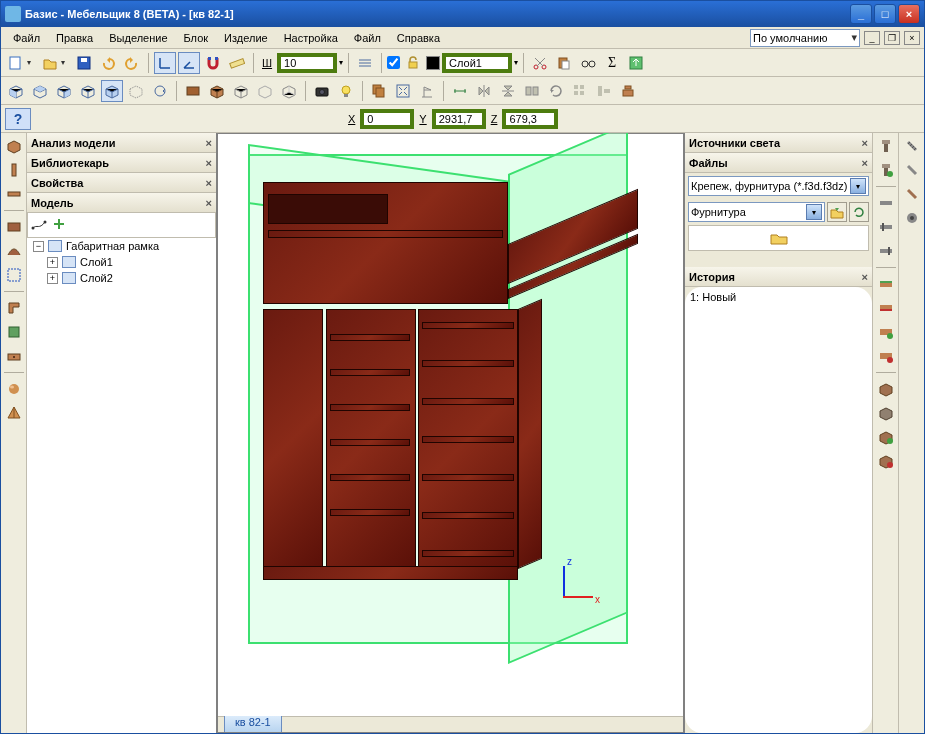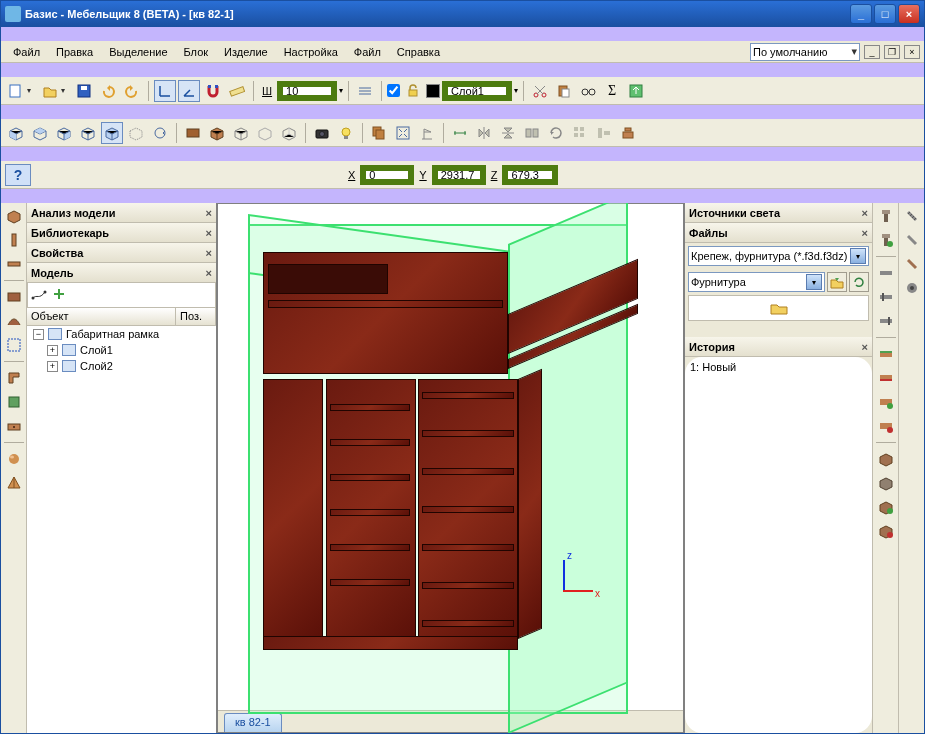--- a/index.html
+++ b/index.html
@@ -1,35 +1,35 @@
 <!DOCTYPE html>
 <html><head>
 <meta charset="utf-8">
 <style>
 * { box-sizing: border-box; margin: 0; padding: 0; font-family: Tahoma, sans-serif; font-size: 11px; }
 html, body { width: 925px; height: 734px; overflow: hidden; }
-.window { width: 925px; height: 734px; background: #c4b5fd; display: flex; flex-direction: column; border: 1px solid #1a4fa0; gap: 14px; }
+.window { width: 925px; height: 734px; background: #0369a1; display: flex; flex-direction: column; border: 1px solid #1a4fa0; }
 .titlebar { height: 26px; background: linear-gradient(#2a6fd6, #1a4fa0); color: #fff; display: flex; align-items: center; padding: 0 4px; font-size: 12px; }
 .titlebar .icon { width: 16px; height: 16px; margin-right: 4px; background: #6fb7e6; border-radius: 2px; }
 .titlebar .title { flex: 1; font-weight: bold; }
 .titlebar .winbtns { display: flex; gap: 2px; }
 .titlebar .winbtn { width: 22px; height: 20px; background: linear-gradient(#5a9ae0,#2a6fd6); border: 1px solid #1a4fa0; border-radius: 3px; color: #fff; text-align: center; line-height: 18px; font-weight: bold; cursor: pointer; }
 .titlebar .winbtn.close { background: linear-gradient(#e87060,#c83020); }
 .menubar { height: 22px; background: #ece9d8; display: flex; align-items: center; padding: 0 4px; border-bottom: 1px solid #c0bcae; }
 .menubar .menuitem { padding: 2px 8px; cursor: pointer; }
 .menubar .spacer { flex: 1; }
 .menubar .combo { width: 110px; height: 18px; border: 1px solid #7b98c0; background: #fff; padding: 0 2px; display: flex; align-items: center; }
 .menubar .combo::after { content: "▾"; margin-left: auto; color: #333; }
 .menubar .docbtn { width: 16px; height: 14px; margin-left: 4px; border: 1px solid #888; background: #ece9d8; cursor: pointer; display:flex; align-items:center; justify-content:center; font-size:9px;}
 .toolbar { height: 28px; background: #efedde; display: flex; align-items: center; padding: 2px 4px; gap: 2px; border-bottom: 1px solid #c0bcae; }
 .toolbar .tbtn { width: 22px; height: 22px; border: 1px solid transparent; display: flex; align-items: center; justify-content: center; cursor: pointer; }
 .toolbar .sep { width: 1px; height: 20px; background: #b0ac9e; margin: 0 3px; }
 .toolbar .dd { display:flex; align-items:center; }
 .toolbar .dd .arr { width:10px; font-size:8px; color:#333; }
-.toolbar .tinput { height: 20px; border: 6px solid #4d7c0f; background: #fff; padding: 0 3px; }
+.toolbar .tinput { height: 20px; border: 4px solid #4d7c0f; background: #fff; padding: 0 3px; }
 .toolbar .label { padding: 0 3px; text-decoration: underline; }
 .toolbar.coord { justify-content: flex-start; }
 .body { flex: 1; display: flex; background: #ece9d8; overflow: hidden; }
 .vtoolbar { width: 26px; background: #efedde; border-right: 1px solid #c0bcae; display: flex; flex-direction: column; gap: 2px; padding: 2px; align-items: center; }
 .vtoolbar.right { border-right:none; border-left:1px solid #c0bcae; }
 .vtoolbar .tbtn { width: 22px; height: 22px; border: 1px solid transparent; display: flex; align-items: center; justify-content: center; cursor: pointer; }
 .vtoolbar .sep { height:1px; width:20px; background:#b0ac9e; margin:3px 0;}
 .panelcol { width: 190px; display: flex; flex-direction: column; border-right: 1px solid #808080; background:#ece9d8;}
 .panelcol.right { border-right:none; border-left:1px solid #808080;justify-content:space-between;}
 .panelhdr { height: 20px; background: linear-gradient(#f7f5eb,#e4e0ce); border-bottom: 1px solid #c0bcae; display: flex; align-items: center; padding: 0 4px; font-weight: bold; }
@@ -37,21 +37,21 @@
 .panelbody { background: #fff; border: 1px solid #c0bcae; border-top:none; padding: 3px; }
 .panelbody.flex { display:flex; gap:4px;}
 .treehdr { height:18px; background: linear-gradient(#fff,#e6e2d2); border-bottom:1px solid #c0bcae; display:flex; }
 .treehdr .col { padding:2px 4px; border-right:1px solid #c0bcae; }
 .tree { flex:1; background:#fff; overflow:auto; }
 .tree .node { display:flex; align-items:center; padding:2px 4px; gap:4px; }
 .tree .expander { width:11px; height:11px; border:1px solid #888; display:flex; align-items:center; justify-content:center; font-size:9px; line-height:9px; cursor:pointer; background:#fff;}
 .tree .nodeicon { width:14px; height:12px; border:1px solid #6a8cc0; background:#d6e4f6;}
 .viewport { flex:1; background:#fff; border:1px solid #808080; position:relative; display:flex; flex-direction:column;}
 .view3d { flex:1; position:relative; background:#fff;}
-.tabbar { height:22px; background:#ece9d8; border-top:1px solid #c0bcae; display:flex; align-items:flex-end; padding:0 6px;}
+.tabbar { height:16px; background:#ece9d8; border-top:1px solid #c0bcae; display:flex; align-items:flex-end; padding:0 6px;}
 .tab { height:19px; background:linear-gradient(#e0eefc,#b8d4f0); border:1px solid #6a8cc0; border-bottom:none; border-radius:3px 3px 0 0; padding:2px 10px; color:#1a4fa0; cursor:pointer;}
 .rcombobox { height:20px; border:1px solid #7b98c0; background:#fff; display:flex; align-items:center; padding:0 2px; margin:3px;}
 .rcombobox .arr { margin-left:auto; width:16px; height:16px; background:linear-gradient(#cfe3fa,#8ab0e0); border:1px solid #5a7cb0; display:flex; align-items:center; justify-content:center; font-size:8px;}
 .smallbtn { width:20px; height:20px; border:1px solid #a09c8e; background:#efedde; display:flex; align-items:center; justify-content:center; cursor:pointer; margin:3px 0;}
 .hist { flex:1; background:#fff; padding:3px;border-radius:17px;}
 .hist .row { padding:1px 2px;}
 svg.icon { width:16px; height:16px; }
 .greenbox { position:absolute; border:2px solid #3ce070; background:rgba(160,255,190,0.25);}
 .wood { position:absolute; background:linear-gradient(135deg,#6a1a10,#8a2a18,#5a1008); border:1px solid #200400;}
 .axis { position:absolute; right:120px; bottom:120px; }
@@ -458,24 +458,20 @@
       <div class="panelbody flex">
         <div class="tbtn"><svg class="icon">
               <path d="M2 12c4-4 6 2 12-6" stroke="#333" fill="none"></path>
               <circle cx="2" cy="12" r="1.5" fill="#333"></circle>
               <circle cx="14" cy="6" r="1.5" fill="#333"></circle>
             </svg></div>
         <div class="tbtn"><svg class="icon">
               <path d="M8 3v10M3 8h10" stroke="#40a040" stroke-width="2"></path>
             </svg></div>
       </div>
-      <div class="treehdr">
-        <div class="col" style="flex:1">Объект</div>
-        <div class="col" style="width:40px">Поз.</div>
-      </div>
       <div class="tree">
         <div class="node" style="padding-left:6px">
           <div class="expander">−</div>
           <div class="nodeicon"></div>
           <span>Габаритная рамка</span>
         </div>
         <div class="node" style="padding-left:20px">
           <div class="expander">+</div>
           <div class="nodeicon"></div>
           <span>Слой1</span>

